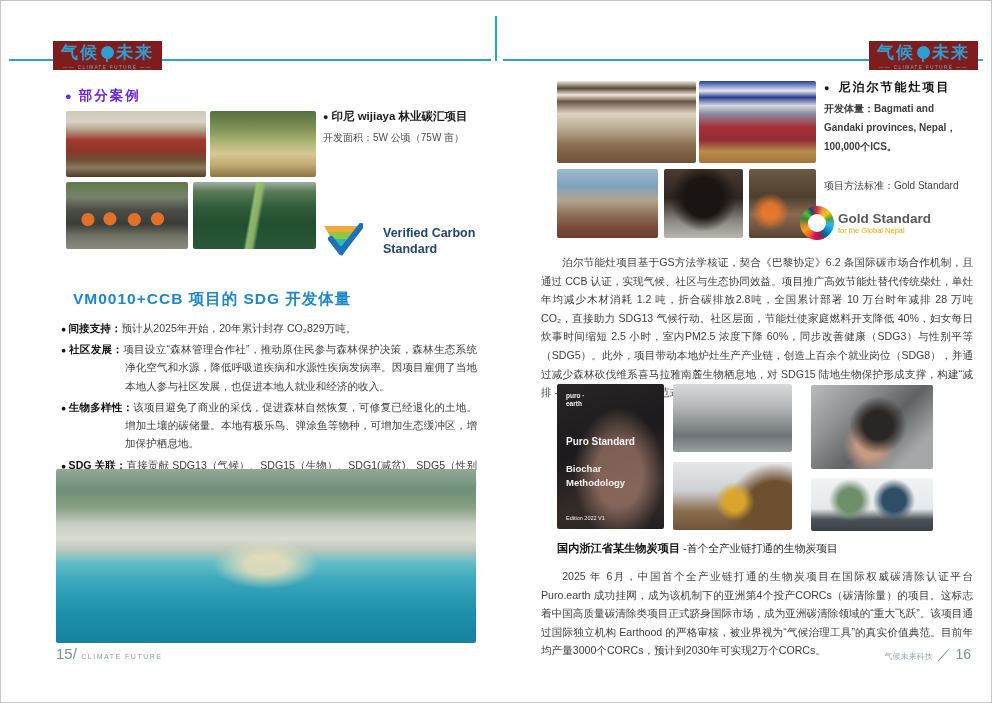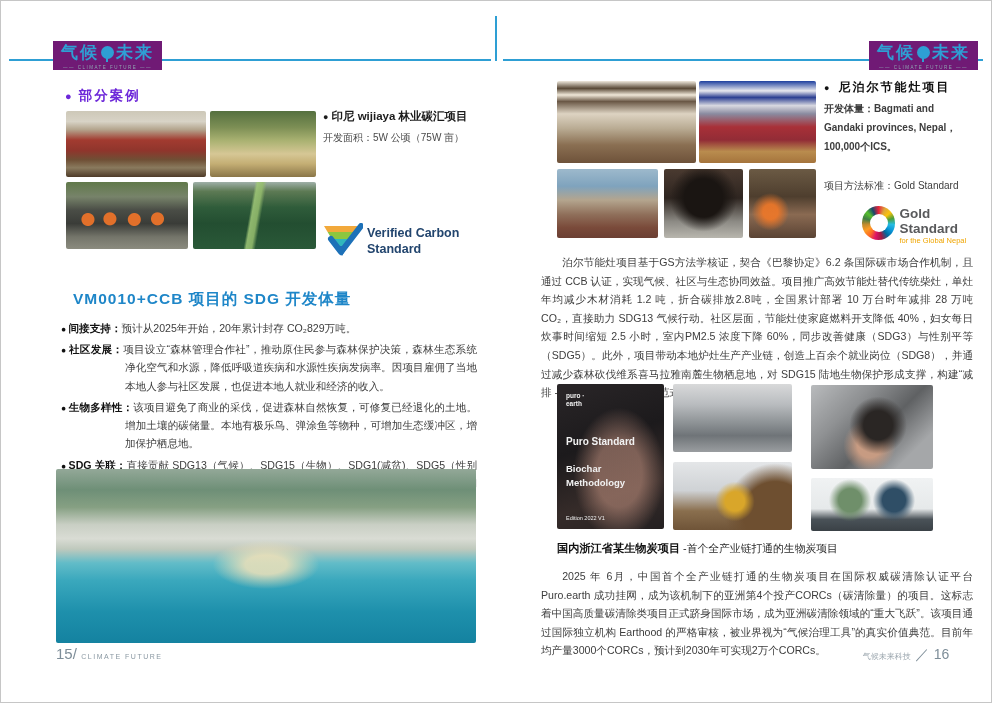--- a/index.html
+++ b/index.html
@@ -1,53 +1,53 @@
 <!DOCTYPE html>
 <html><head>
 <meta charset="utf-8">
 <style>
   html,body{margin:0;padding:0;background:#fff;font-family:"Liberation Sans","DejaVu Sans",sans-serif;}
   .spread{position:relative;width:990px;height:701px;background:#ffffff;border:1px solid #c6c6c6;overflow:hidden;}
   .photo{position:absolute;border-radius:2px;}
   
   .hline{position:absolute;top:58px;height:2px;background:#2e9fd4;}
   .vdivider{position:absolute;left:494px;top:15px;width:2px;height:45px;background:#2e9fd4;}
-  .logo{position:absolute;top:40px;background:#701a75;padding:0 8px;text-align:center;}
+  .logo{position:absolute;top:40px;background:#7f1d1d;padding:0 8px;text-align:center;}
   .logo .cn{color:#2e9fd4;font-weight:bold;font-size:17px;letter-spacing:2px;display:flex;align-items:center;justify-content:center;gap:2px;}
   .logo .balloon{width:13px;height:13px;border-radius:50%;background:#2e9fd4;display:inline-block;position:relative;}
   .logo .balloon::after{content:"";position:absolute;left:5px;top:12px;width:2px;height:4px;background:#2e9fd4;}
   .logo .en{color:#8fa6b2;font-size:4.5px;letter-spacing:1.5px;margin-top:1px;}
   .logo .en::before{content:"—— ";} .logo .en::after{content:" ——";}
   
   .section-label{position:absolute;left:64px;top:86px;color:#6d28d9;font-weight:bold;font-size:13.5px;letter-spacing:2px;text-align:center;}
   .section-label::before{content:"● ";font-size:11px;}
   .proj-title{position:absolute;font-weight:bold;color:#1b1b1b;font-size:11.5px;}
   .proj-title::before{content:"●";font-size:9px;margin-right:3px;}
   .proj-sub{position:absolute;color:#4a4a4a;font-size:10px;line-height:18px;}
-  .vcs{position:absolute;left:320px;top:222px;display:flex;align-items:center;gap:4px;}
+  .vcs{position:absolute;left:320px;top:222px;display:flex;align-items:center;gap:20px;}
   .vcs-text{color:#22456e;font-weight:bold;font-size:12.5px;line-height:1.25;white-space:pre-line;}
   .main-heading{position:absolute;left:72px;top:288px;color:#1e86c8;font-weight:bold;font-size:15.5px;letter-spacing:1px;}
   .bullets{position:absolute;left:60px;top:318px;width:416px;}
   .bullet{font-size:10.6px;color:#3d3d3d;line-height:1.72;text-align:justify;padding-left:64px;text-indent:-64px;margin-bottom:3px;}
   .bullet::before{content:"● ";color:#111;font-size:8.5px;}
   .bullet b{color:#111;}
   
   .footer-left{position:absolute;left:55px;top:644px;color:#7d8d98;}
   .footer-left .num{font-size:15px;}
   .footer-left .lbl{font-size:7px;letter-spacing:1.5px;color:#8a98a2;}
-  .footer-right{position:absolute;left:840px;top:644px;width:130px;text-align:center;color:#9aa5ad;}
+  .footer-right{position:absolute;left:840px;top:644px;width:130px;text-align:right;color:#9aa5ad;}
   .footer-right .brand{font-size:8px;}
   .footer-right .num{font-size:14px;color:#7d8d98;}
   
   .nepal-title{position:absolute;left:823px;top:78px;font-weight:bold;color:#111;font-size:12px;letter-spacing:2px;}
   .nepal-title::before{content:"●　";font-size:9px;letter-spacing:0;}
   .pre{white-space:pre-line;font-weight:bold;}
   .nepal-vol{position:absolute;left:823px;top:98px;width:150px;font-size:10px;color:#3d3d3d;line-height:19px;}
   .nepal-std{position:absolute;left:823px;top:178px;font-size:10px;color:#3d3d3d;}
-  .gs{position:absolute;left:861px;top:205px;display:flex;align-items:flex-start;gap:4px;}
+  .gs{position:absolute;left:799px;top:205px;display:flex;align-items:center;gap:4px;}
   .sdg-wheel{width:34px;height:34px;border-radius:50%;position:relative;
     background:conic-gradient(#e5243b,#dda63a,#fcc30b,#4c9f38,#26bde2,#0a97d9,#00689d,#a21942,#dd1367,#fd6925,#fd9d24,#bf8b2e,#3f7e44,#56c02b,#19486a,#e5243b);}
   .sdg-wheel::after{content:"";position:absolute;left:8px;top:8px;width:18px;height:18px;border-radius:50%;background:#fff;}
   .gs-text .l1{color:#58595b;font-weight:bold;font-size:13.5px;}
   .gs-text .l2{color:#f0a500;font-size:7.5px;}
   .para{position:absolute;left:540px;width:432px;font-size:10.6px;color:#3d3d3d;line-height:18.6px;text-align:justify;text-indent:2em;}
   .puro-card{position:absolute;left:556px;top:383px;width:107px;height:145px;border-radius:2px;color:#f2f2f2;
     background:radial-gradient(ellipse at 58% 62%, rgba(214,160,140,.5) 0 26%, transparent 52%),linear-gradient(160deg,#2a2628 0%,#1c1a1c 40%,#352b29 72%,#242021 100%);}
   .puro-card .plogo{position:absolute;left:9px;top:8px;font-size:6.5px;line-height:1.3;font-weight:bold;}
   .puro-card .ptitle{position:absolute;left:9px;top:52px;font-size:10px;font-weight:bold;}

